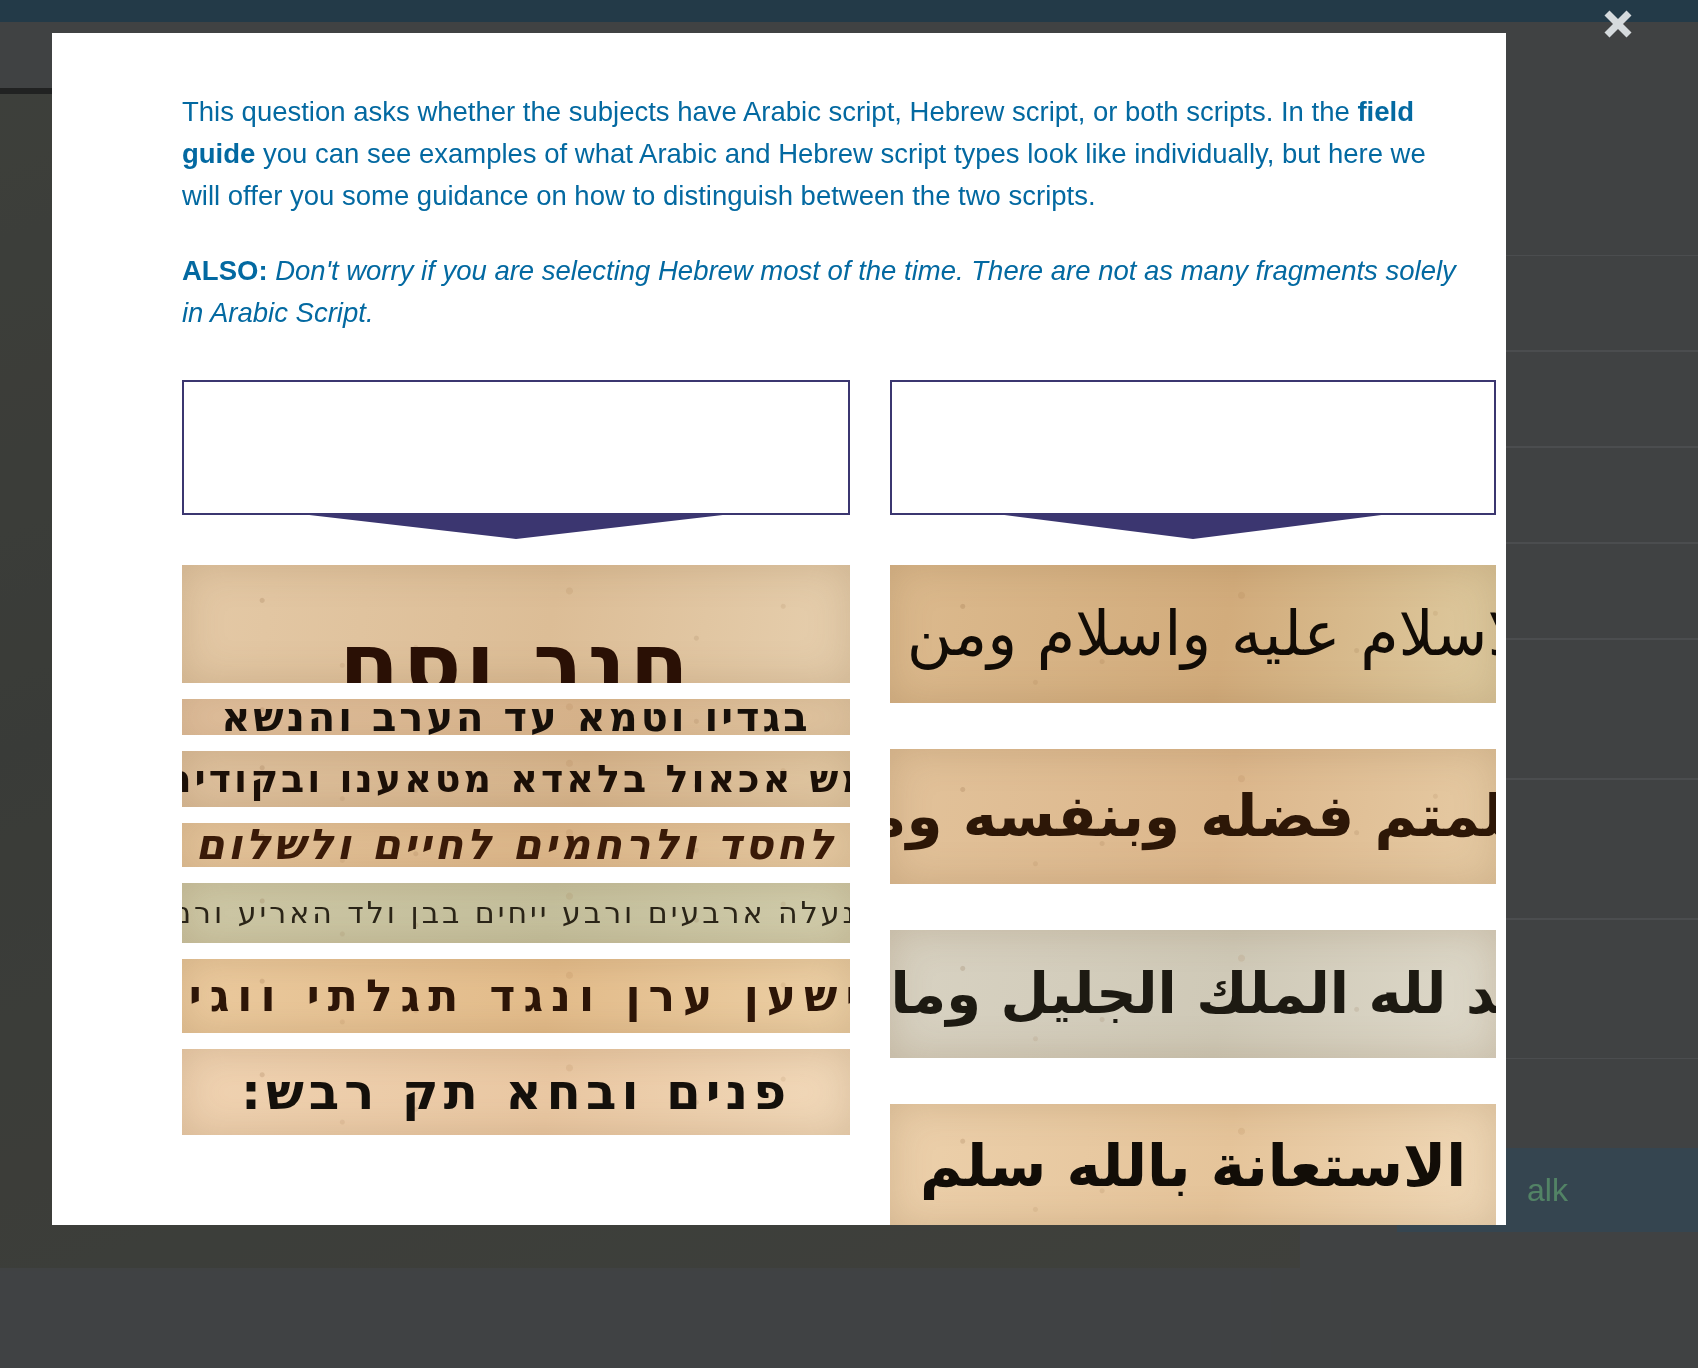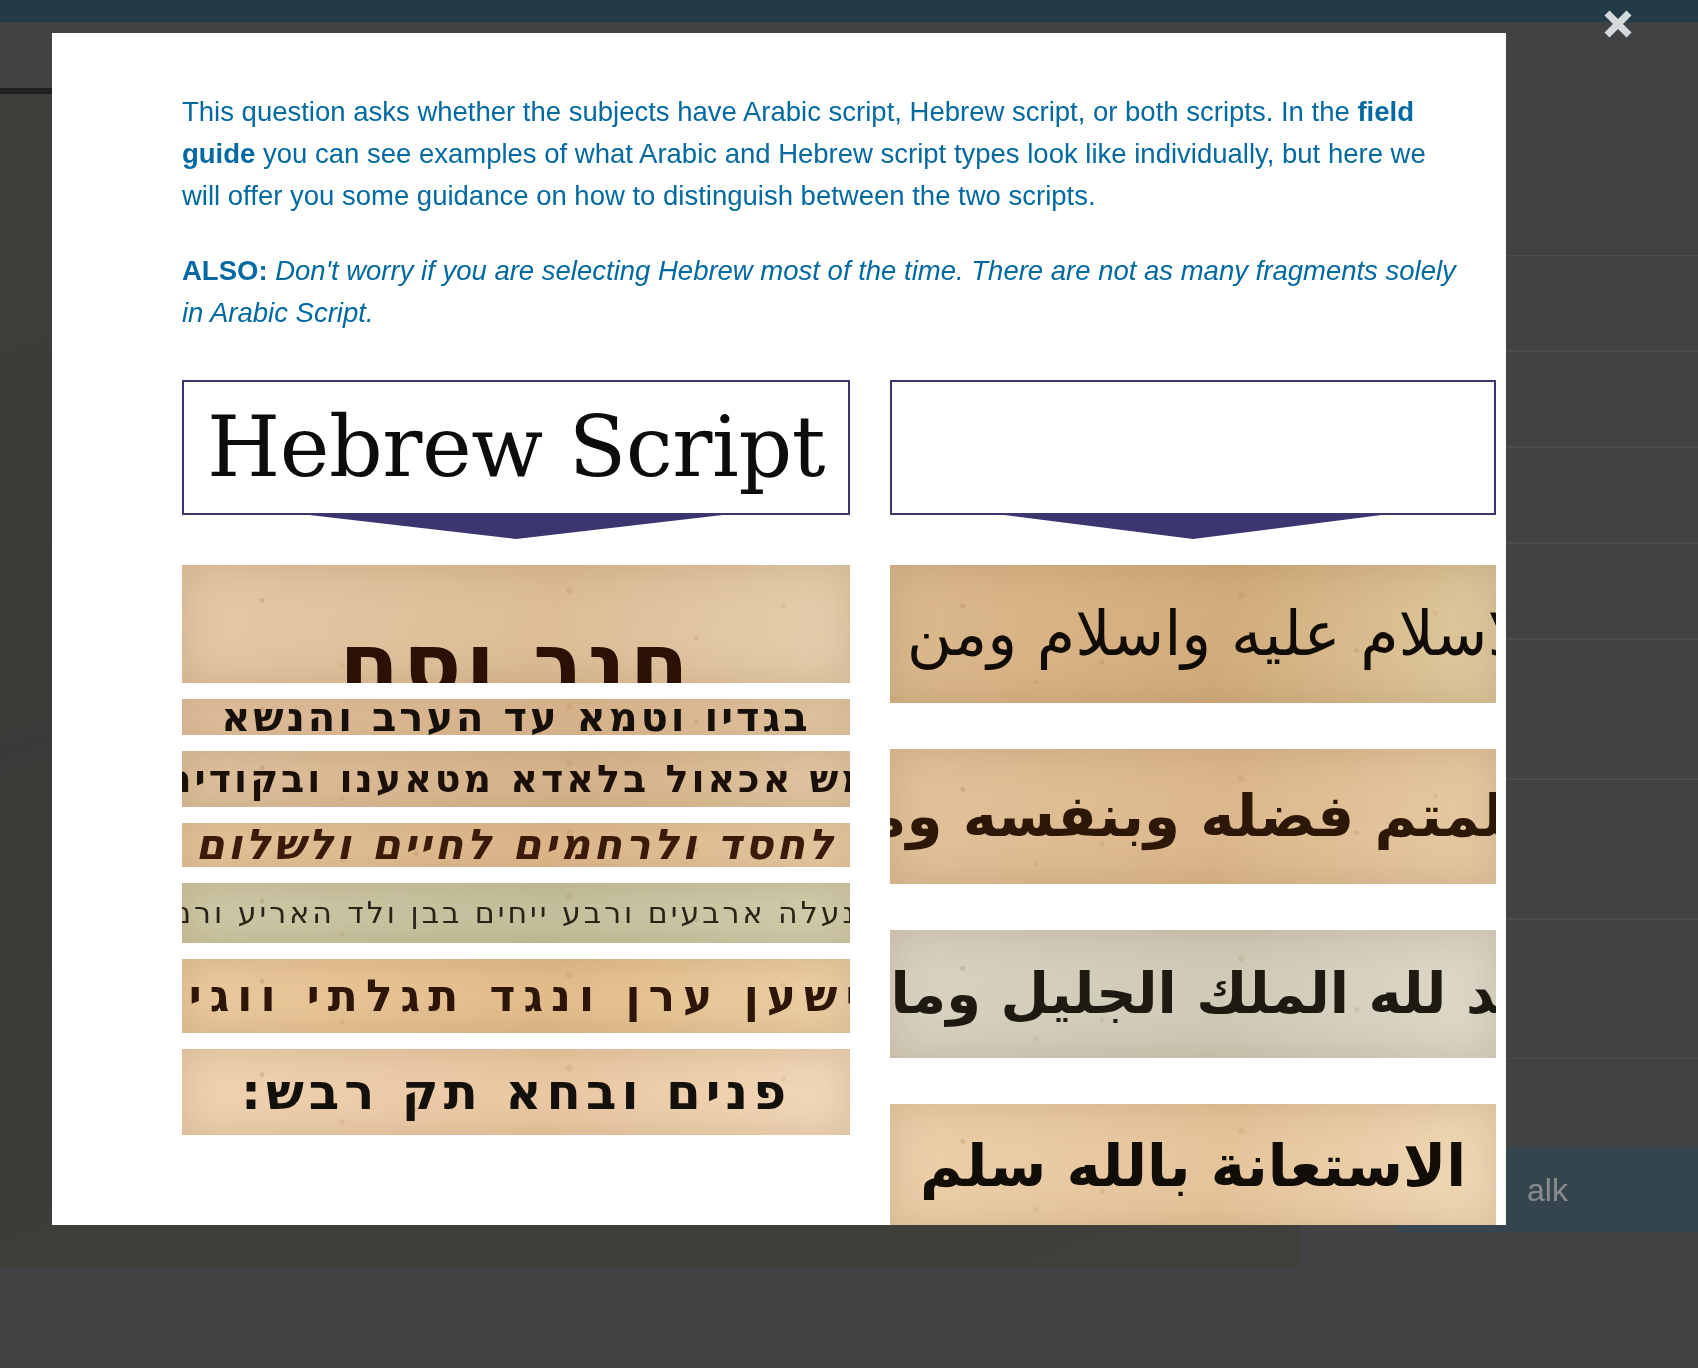--- a/index.html
+++ b/index.html
@@ -84,21 +84,21 @@
     color: #0e3b3f;
     letter-spacing: 1px;
     white-space: nowrap;
   }
   .bg-talk-btn {
     position: absolute;
     top: 1148px; left: 1397px;
     width: 301px;
     height: 84px;
     background: #46667c;
-    color: #ffffff;
+    color: #86efac;
     font-size: 32px;
     display: flex;
     align-items: center;
     justify-content: center;
     white-space: nowrap;
   }
 
   
   #overlay-scrim {
     position: absolute;
@@ -299,21 +299,20 @@
   <div class="modal-inner">
 
     <p class="para"><span>This question asks whether the subjects have Arabic script, Hebrew script, or both scripts. In the </span><b>field guide</b><span> you can see examples of what Arabic and Hebrew script types look like individually, but here we will offer you some guidance on how to distinguish between the two scripts.</span></p>
 
     <p class="para"><b>ALSO:</b><i> Don't worry if you are selecting Hebrew most of the time. There are not as many fragments solely in Arabic Script.</i></p>
 
     <div class="script-cols">
 
       <div class="script-col hebrew">
         <div class="script-header">
-          <div class="label">Hebrew Script</div>
           <div class="script-arrow"></div>
         </div>
 
         <div class="strips">
           <div class="strip h1">
             <div class="noise"></div>
             <div class="ink">חנך וסם</div>
           </div>
           <div class="strip h2">
             <div class="noise"></div>

